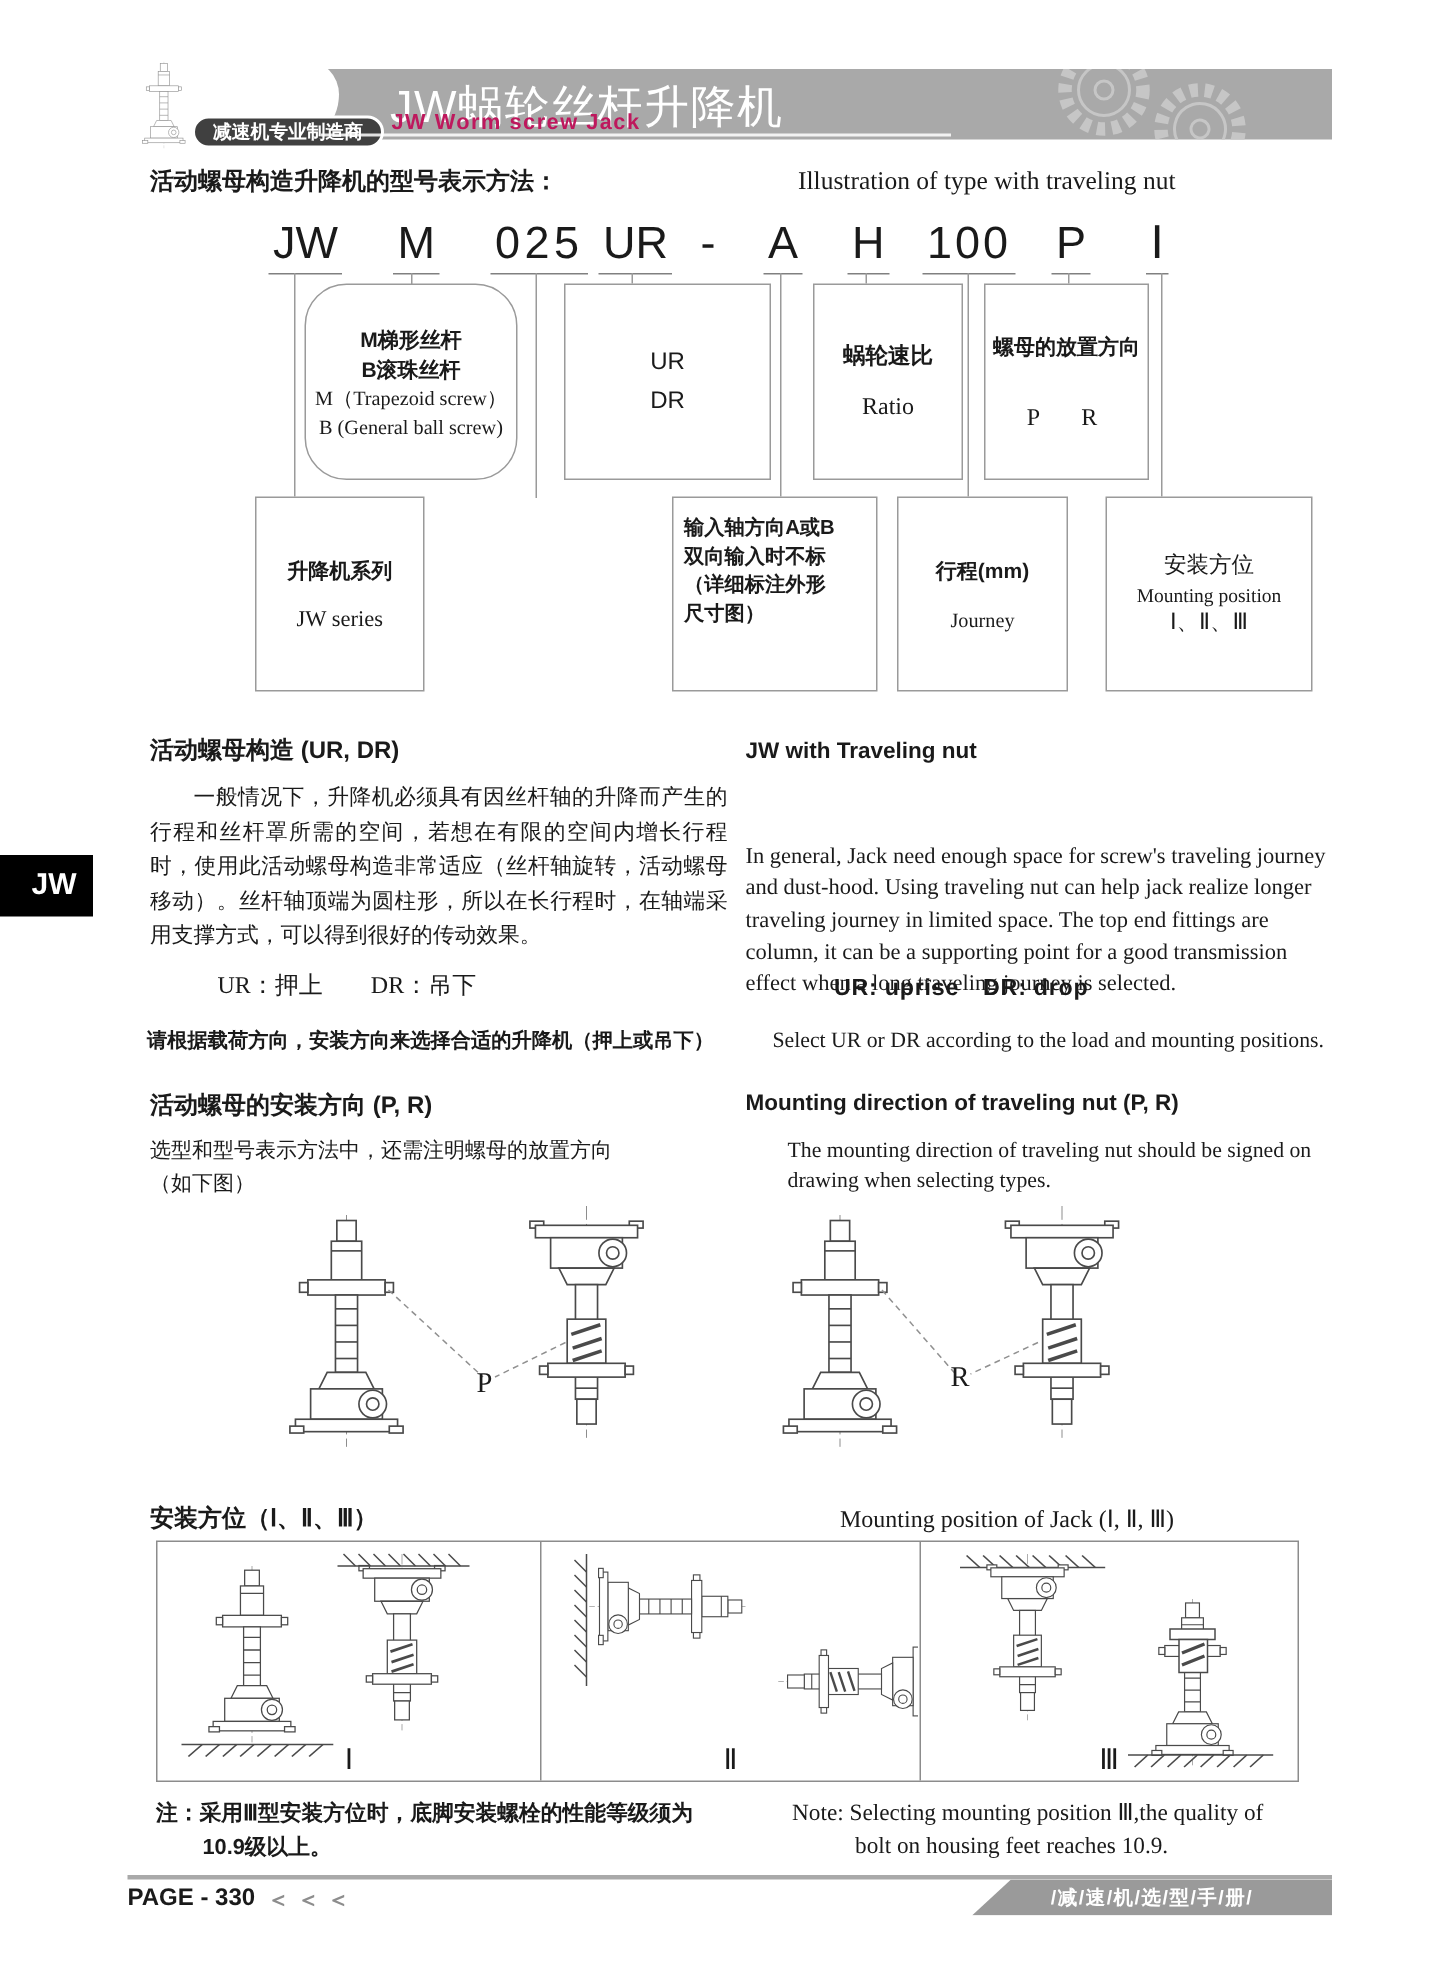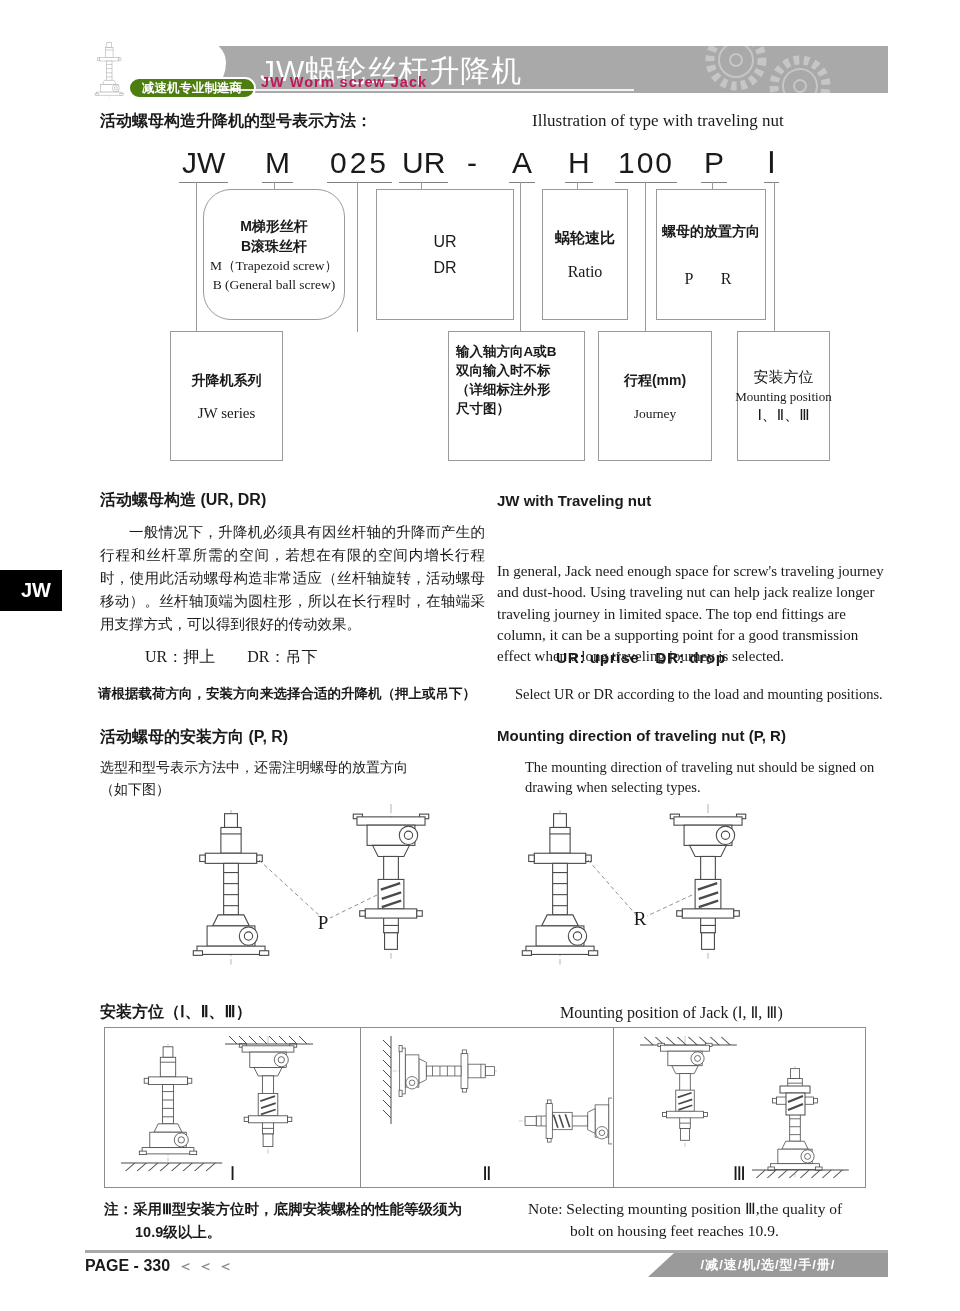--- a/index.html
+++ b/index.html
@@ -3,21 +3,21 @@
 <meta charset="utf-8">
 <style>
   html,body{margin:0;padding:0;background:#fff;}
   .page{position:relative;width:960px;height:1311px;background:#ffffff;overflow:hidden;
         font-family:"Liberation Serif",serif;color:#1a1a1a;}
   .abs{position:absolute;}
   .sans{font-family:"Liberation Sans",sans-serif;}
   
   .band{background:#a9a9a9;}
   .blob{background:#fff;border-radius:0 26px 40px 8px;}
-  .badge{background:#4d7c0f;border:2px solid #fff;border-radius:12px;color:#fff;
+  .badge{background:#404040;border:2px solid #fff;border-radius:12px;color:#fff;
          font-size:12.5px;font-weight:bold;line-height:18px;padding:0 12px;white-space:nowrap;}
   .htitle{color:#fff;font-size:30px;font-weight:normal;letter-spacing:1px;white-space:nowrap;}
   .hsub{color:#be185d;font-size:14.5px;font-weight:bold;letter-spacing:1px;white-space:nowrap;}
   .hline{background:#ffffff;opacity:.85;}
   
   .sidetab{background:#000;color:#fff;font-size:20px;font-weight:bold;
            display:flex;align-items:center;justify-content:flex-end;padding-right:11px;box-sizing:border-box;}
   
   .cnh{font-family:"Liberation Sans",sans-serif;font-weight:bold;font-size:16px;white-space:nowrap;}
   .enh-serif{font-size:17px;white-space:nowrap;}
@@ -173,21 +173,21 @@
   <div class="abs cbox" style="left:203px;top:189px;width:142px;height:131px;border-radius:28px;">
     <span class="zh">M梯形丝杆</span>
     <span class="zh">B滚珠丝杆</span>
     <span class="en">M（Trapezoid  screw）</span>
     <span class="en">B  (General  ball screw)</span>
   </div>
   <div class="abs cbox" style="left:376px;top:189px;width:138px;height:131px;">
     <span class="en sans" style="font-size:16px;line-height:26px;">UR</span>
     <span class="en sans" style="font-size:16px;line-height:26px;">DR</span>
   </div>
-  <div class="abs cbox" style="left:542px;top:189px;width:86px;height:131px;text-align:center;">
+  <div class="abs cbox" style="left:542px;top:189px;width:100px;height:131px;text-align:center;">
     <span class="zh" style="font-size:15px;">蜗轮速比</span>
     <span class="gap"></span>
     <span class="en" style="font-size:16px;">Ratio</span>
   </div>
   <div class="abs cbox" style="left:656px;top:189px;width:110px;height:131px;">
     <span class="zh">螺母的放置方向</span>
     <span class="gap"></span>
       <span class="gap"></span>
     <span class="en" style="font-size:16px;letter-spacing:6px;">P　R</span>
   </div>
@@ -201,21 +201,21 @@
     <span class="zh" style="font-size:13.5px;line-height:19px;">输入轴方向A或B</span>
     <span class="zh" style="font-size:13.5px;line-height:19px;">双向输入时不标</span>
     <span class="zh" style="font-size:13.5px;line-height:19px;">（详细标注外形</span>
     <span class="zh" style="font-size:13.5px;line-height:19px;">尺寸图）</span>
   </div>
   <div class="abs cbox" style="left:598px;top:331px;width:114px;height:130px;">
     <span class="zh">行程(mm)</span>
     <span class="gap"></span>
     <span class="en">Journey</span>
   </div>
-  <div class="abs cbox" style="left:737px;top:331px;width:93px;height:130px;">
+  <div class="abs cbox" style="left:737px;top:331px;width:138px;height:130px;">
     <span class="en" style="font-size:15px;">安装方位</span>
     <span class="en" style="font-size:13px;">Mounting position</span>
     <span class="en" style="font-size:15px;">Ⅰ、Ⅱ、Ⅲ</span>
   </div>
 
   <div class="abs cnh" style="left:100px;top:490px;">活动螺母构造 (UR, DR)</div>
   <div class="abs para-cn" style="left:100px;top:521px;width:385px;">一般情况下，升降机必须具有因丝杆轴的升降而产生的行程和丝杆罩所需的空间，若想在有限的空间内增长行程时，使用此活动螺母构造非常适应（丝杆轴旋转，活动螺母移动）。丝杆轴顶端为圆柱形，所以在长行程时，在轴端采用支撑方式，可以得到很好的传动效果。</div>
   <div class="abs urdr" style="left:145px;top:647px;">UR：押上　　DR：吊下</div>
   <div class="abs boldline-cn" style="left:98px;top:685px;">请根据载荷方向，安装方向来选择合适的升降机（押上或吊下）</div>
 

